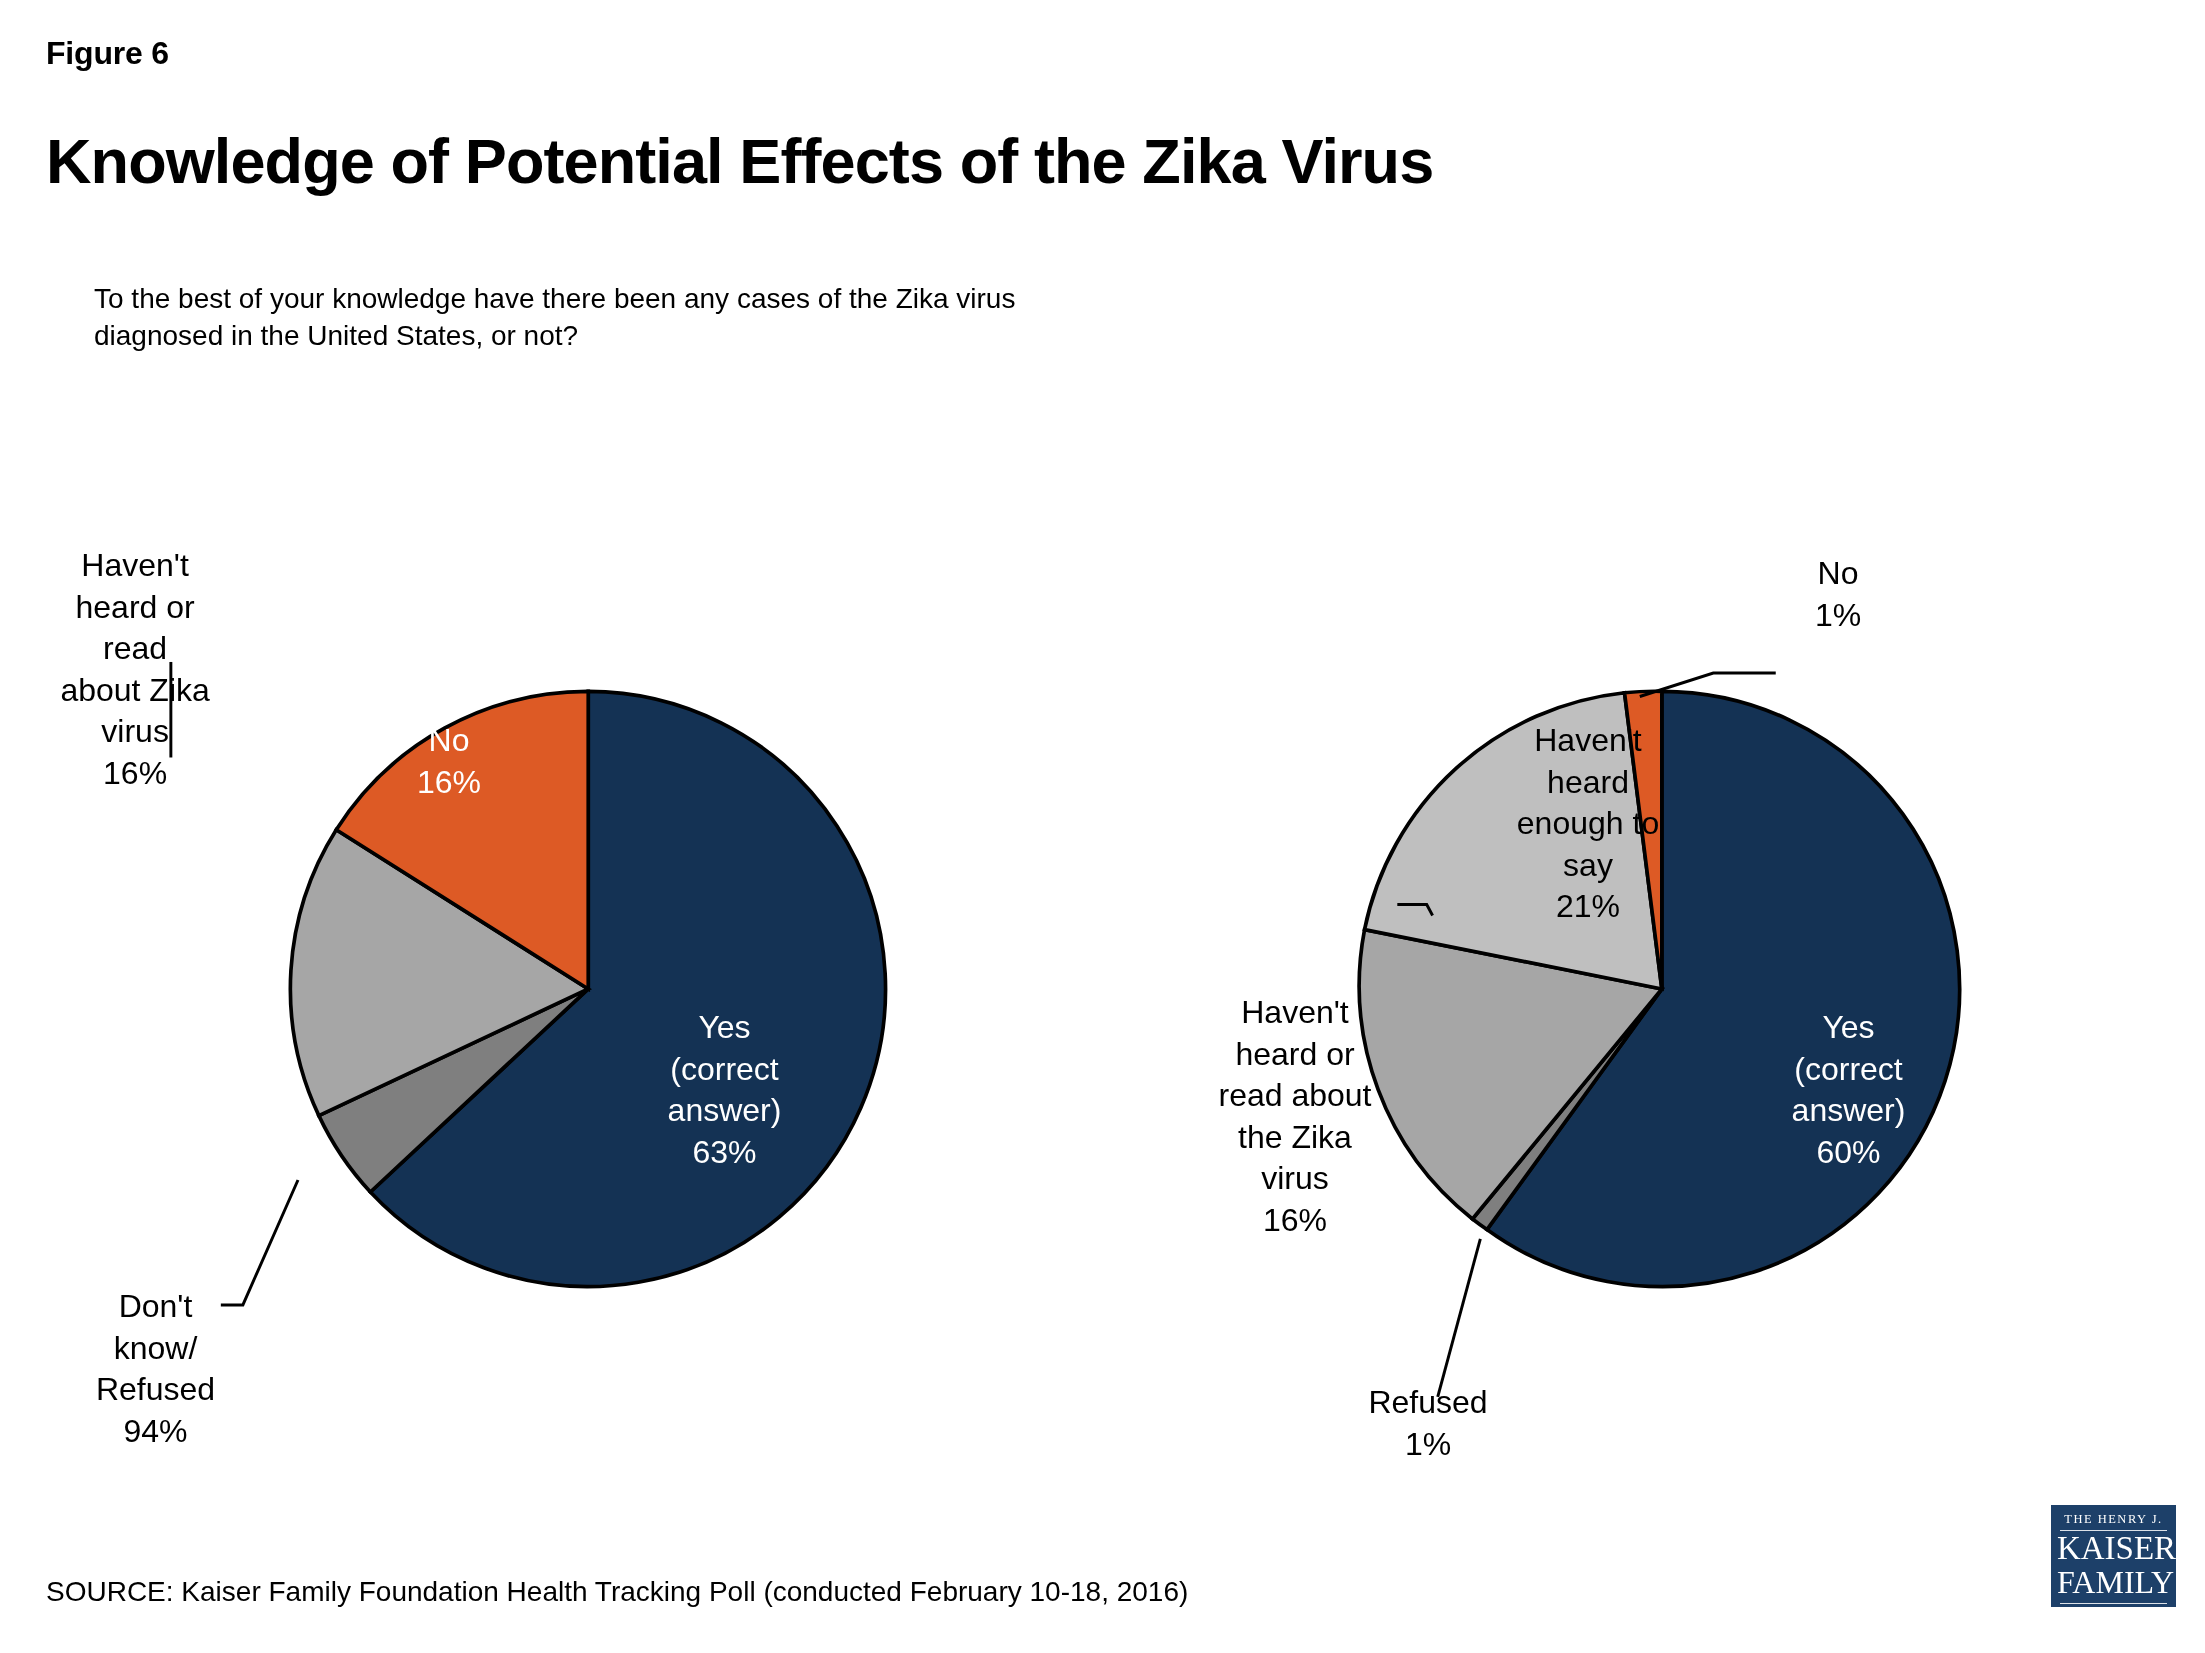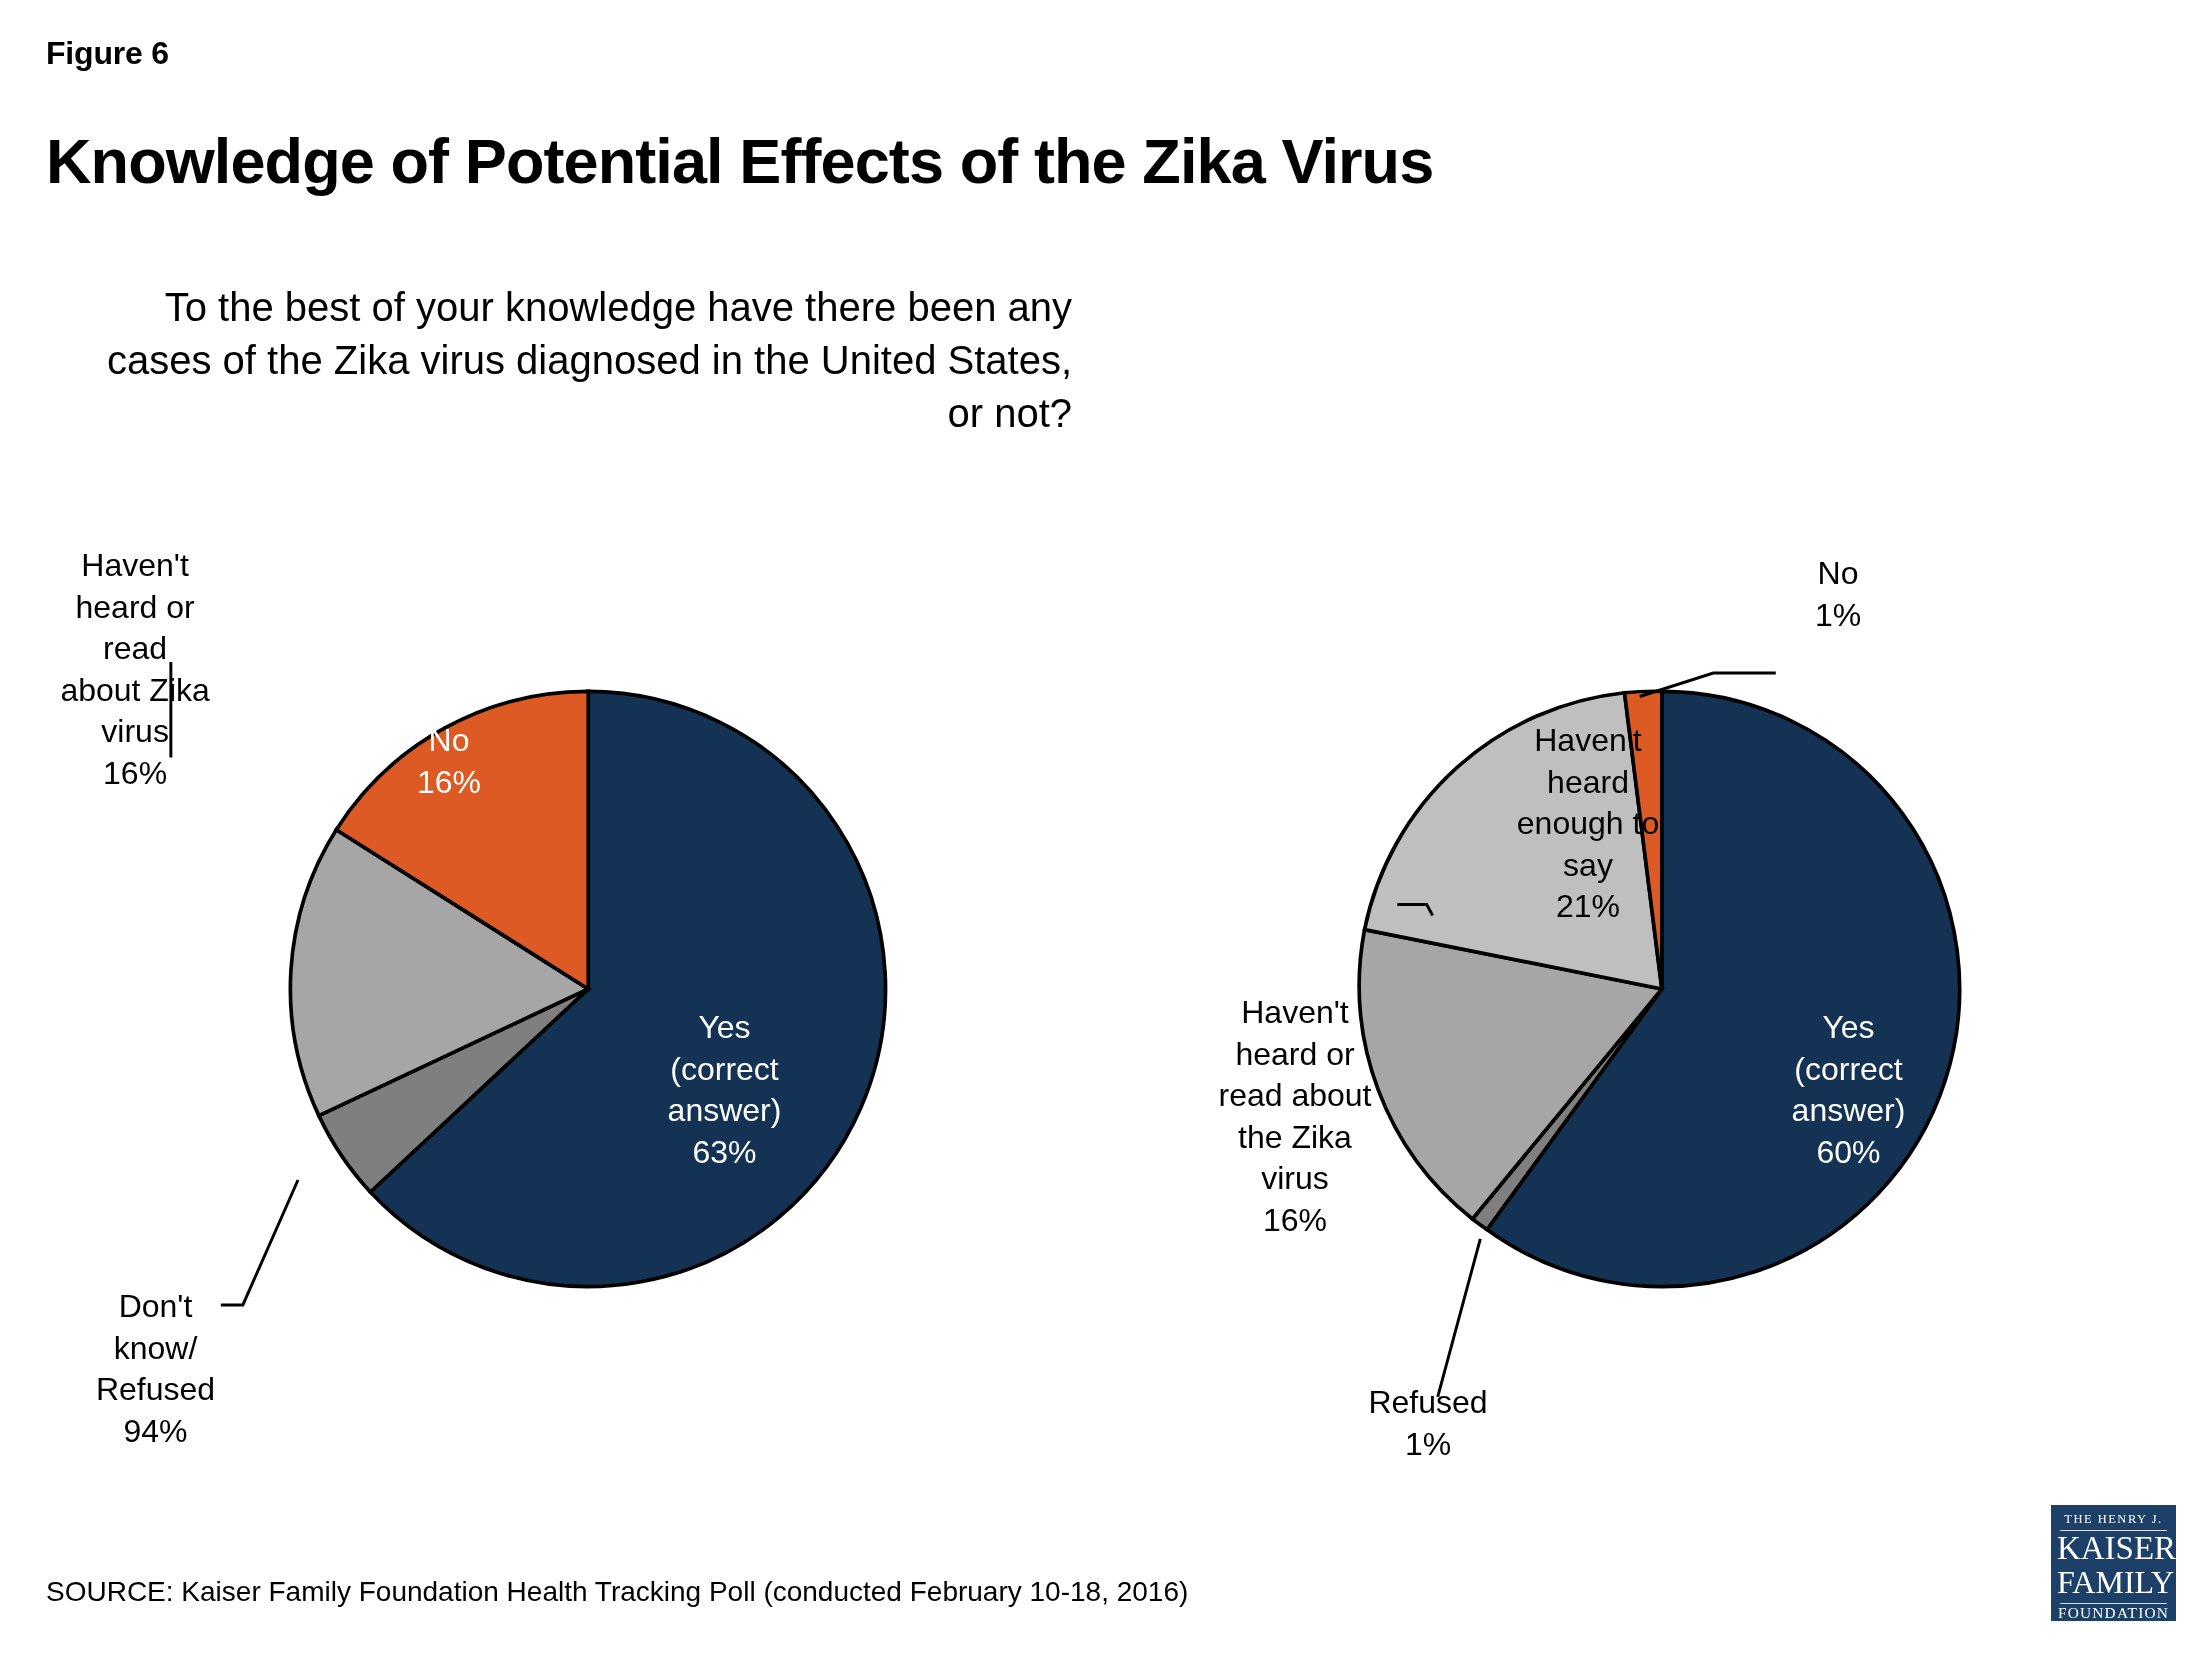--- a/index.html
+++ b/index.html
@@ -33,24 +33,23 @@
     font-size: 63px;
     font-weight: bold;
     color: #000000;
     letter-spacing: -0.9px;
     white-space: nowrap;
   }
 
   
   .question {
     position: absolute;
-    font-size: 40px;
+    font-size: 28px;
     line-height: 1.32;
     color: #000000;
-    text-align: right;
   }
   .question.left  { left: 94px;  top: 281px; width: 978px; }
   .question.right { left: 1170px; top: 281px; width: 882px; }
 
   
   .panel {
     position: absolute;
     top: 515px;
     height: 992px;
   }
@@ -121,21 +120,21 @@
     color: #000000;
     white-space: nowrap;
   }
 
   
   .logo {
     position: absolute;
     left: 2051px;
     top: 1505px;
     width: 125px;
-    height: 116px;
+    height: 102px;
     background: #1d4069;
     color: #ffffff;
     font-family: "Liberation Serif", serif;
     text-align: center;
     box-sizing: border-box;
     padding: 8px 5.9px 5.9px 5.9px;
   }
   .logo .l1 {
     font-size: 12.5px;
     letter-spacing: 1.5px;

